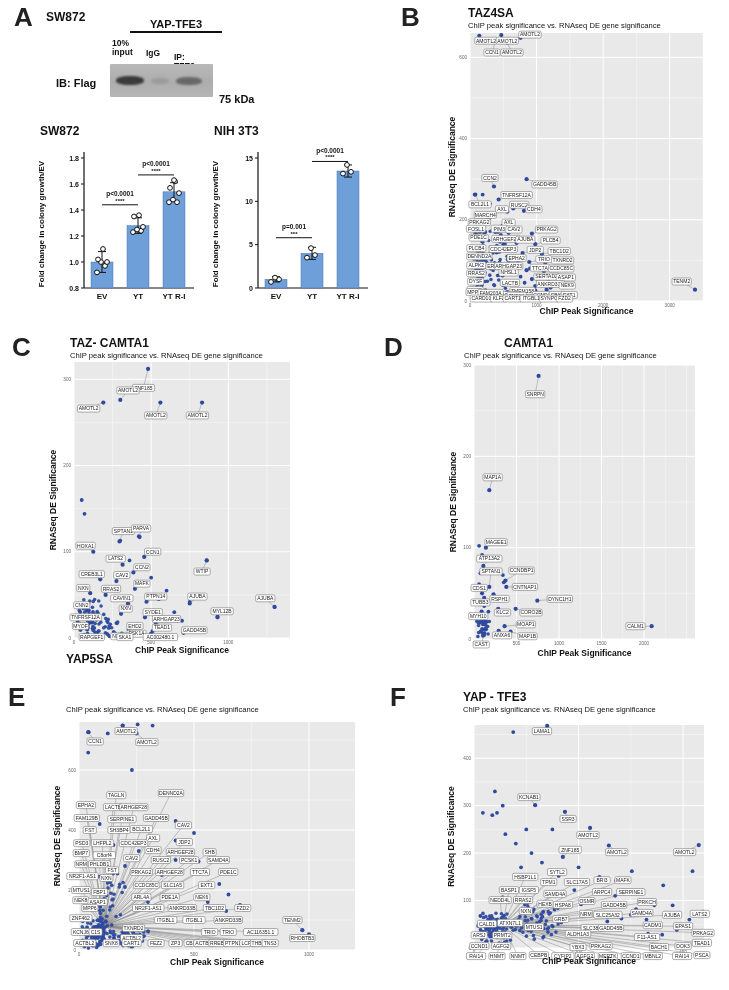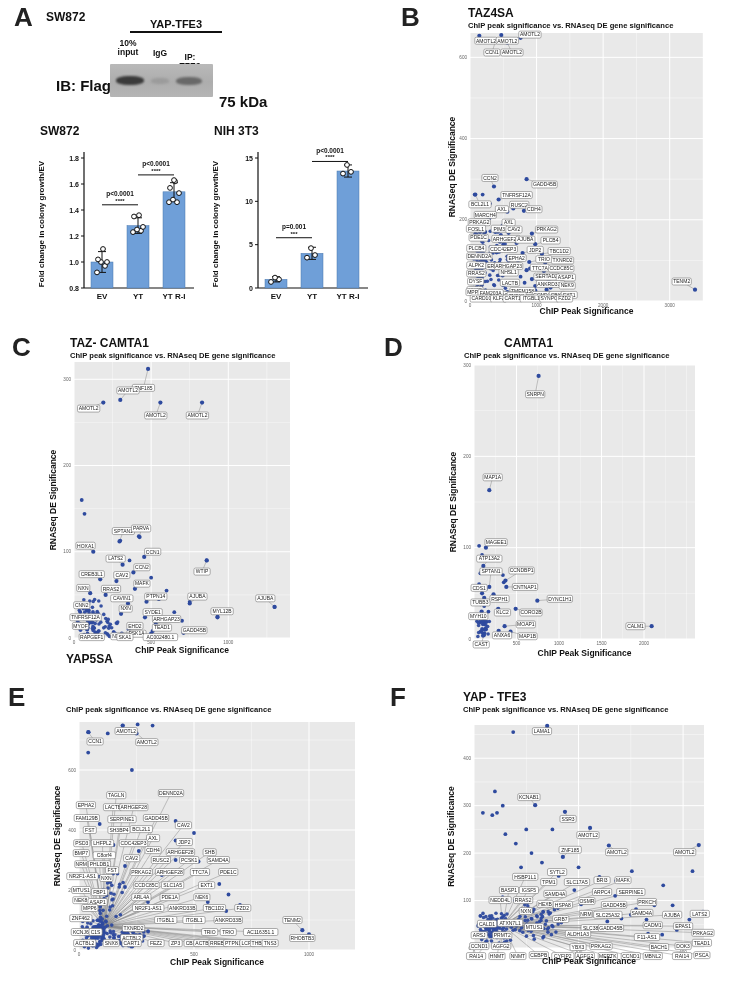--- a/index.html
+++ b/index.html
@@ -1,30 +1,30 @@
 <!DOCTYPE html>
 <html><head>
 <meta charset="utf-8">
 <style>
   html,body{margin:0;padding:0;}
   body{width:729px;height:990px;position:relative;background:#fff;
        font-family:"Liberation Sans","DejaVu Sans",sans-serif;color:#111;overflow:hidden;}
   .abs{position:absolute;}
   .panel-letter{font-size:26px;font-weight:bold;color:#222;}
   .sc-title{font-size:12px;font-weight:bold;}
-  .sc-sub{font-size:7.6px;font-weight:bold;}
+  .sc-sub{font-size:7.6px;font-weight:normal;}
   .sc-xlabel{font-size:8.5px;font-weight:bold;text-align:center;}
   .sc-ylabel{font-size:8.5px;font-weight:bold;text-align:center;
              transform:rotate(-90deg);transform-origin:0 0;}
   .bar-title{font-size:12px;font-weight:bold;}
   .bar-ylabel{font-size:8px;font-weight:bold;text-align:center;line-height:1.1;
               transform:rotate(-90deg);transform-origin:0 0;}
   .blot-head{font-size:11px;font-weight:bold;}
-  .blot-lane{font-size:8.5px;font-weight:bold;text-align:center;line-height:1.1;}
-  .blot-side{font-size:15px;font-weight:bold;}
+  .blot-lane{font-size:8.5px;font-weight:bold;text-align:left;line-height:1.1;}
+  .blot-side{font-size:11px;font-weight:bold;}
   .cellline{font-size:12px;font-weight:bold;}
   .blot-img{background:linear-gradient(180deg,#b9b9b9,#adadad 55%,#b5b5b5);border-radius:1px;}
   .band{position:absolute;border-radius:45%;filter:blur(1px);}
   .underline-bar{border-bottom:2.2px solid #111;}
   svg{display:block;}
 </style>
 </head>
 <body>
 
 <div class="abs panel-letter" style="left:14px;top:2px;">A</div>

